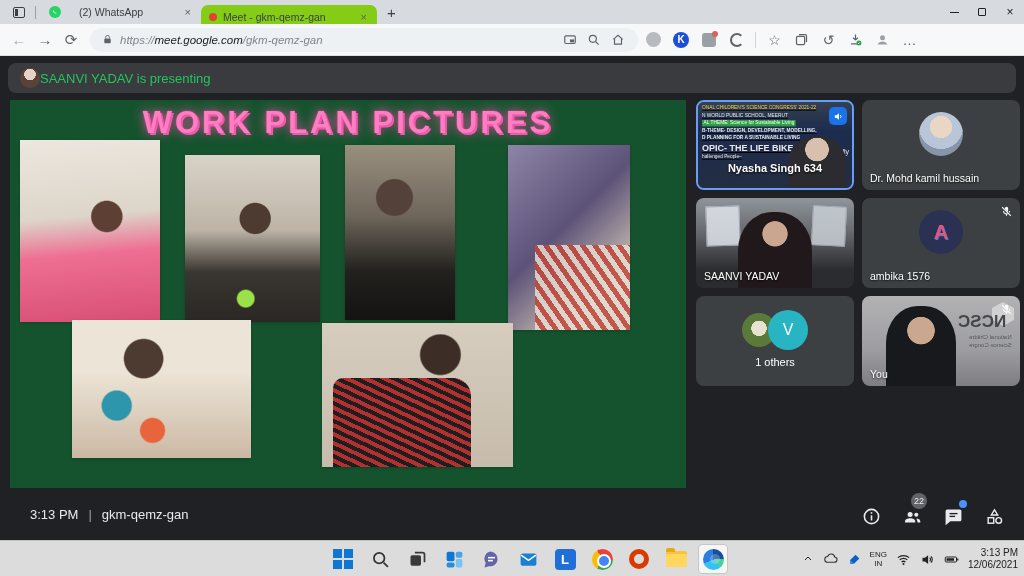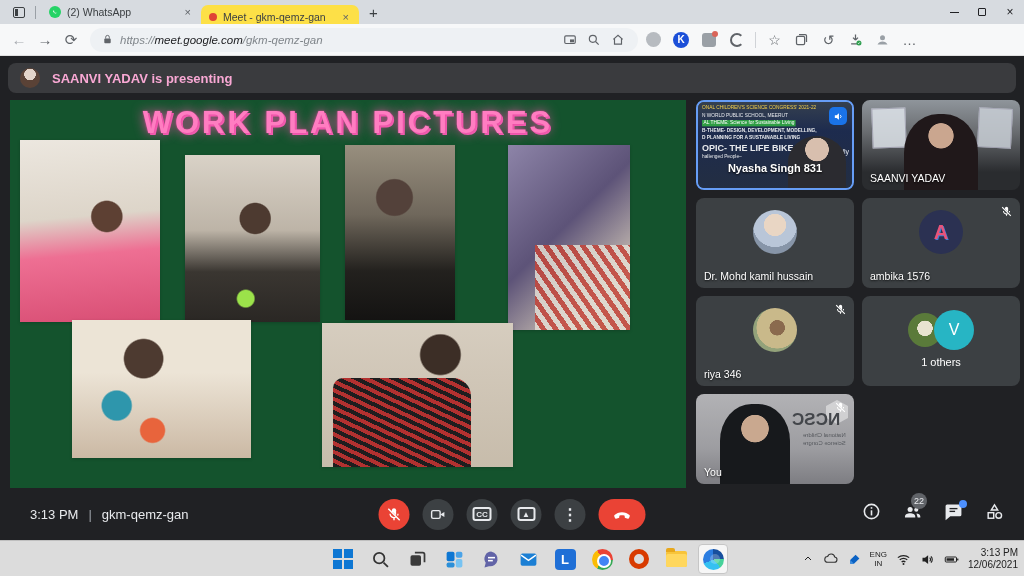--- a/index.html
+++ b/index.html
@@ -6,22 +6,22 @@
   body { font-family: "Liberation Sans", sans-serif; }
   .screen { position: relative; width: 1024px; height: 576px; overflow: hidden; background: #202124; }
 
   
   .tabstrip { position: absolute; top: 0; left: 0; width: 1024px; height: 24px; background: #d7dbe0; display: flex; align-items: center; }
   .vtabs-btn { width: 22px; height: 18px; margin-left: 8px; display: flex; align-items: center; justify-content: center; }
   .vtabs-glyph { width: 12px; height: 11px; border: 1.6px solid #3c4043; border-radius: 2px; position: relative; }
   .vtabs-glyph::before { content: ""; position: absolute; left: 1px; top: 1px; bottom: 1px; width: 3px; background: #3c4043; }
   .strip-sep { width: 1px; height: 13px; background: #9aa0a6; margin: 0 5px; }
   .tab { height: 24px; display: flex; align-items: center; padding: 0 8px; font-size: 10.5px; color: #3c4043; }
-  .tab.inactive { width: 160px; }
-  .tab.active { width: 158px; background: #fde047; border-radius: 7px 7px 0 0; margin-top: 10px; }
+  .tab.inactive { width: 160px; gap: 12px; }
+  .tab.active { width: 176px; background: #84cc16; border-radius: 7px 7px 0 0; margin-top: 10px; }
   .tab .favicon { width: 12px; height: 12px; border-radius: 50%; margin-right: 6px; flex: 0 0 auto; display: flex; align-items: center; justify-content: center; }
   .favicon.whatsapp { background: #25d366; }
   .favicon.whatsapp svg { width: 8px; height: 8px; }
   .favicon.meet { background: #00832d; border-radius: 2px; }
   .favicon.meet svg { width: 9px; height: 9px; }
   .rec-dot { width: 8px; height: 8px; border-radius: 50%; background: #e04236; margin-right: 6px; flex: 0 0 auto; }
   .tab-title { flex: 1; white-space: nowrap; overflow: hidden; }
   .tab-close { font-size: 11px; color: #5f6368; padding: 0 2px; }
   .newtab-btn { font-size: 15px; color: #3c4043; padding: 0 10px; }
   .strip-spacer { flex: 1; }
@@ -48,21 +48,21 @@
   .ext-sq::after { content: ""; position: absolute; right: -2px; top: -2px; width: 6px; height: 6px; border-radius: 50%; background: #d96459; }
   .ext-c { width: 14px; height: 14px; border: 2.2px solid #5f6368; border-radius: 50%; border-right-color: transparent; }
   .tb-sep { width: 1px; height: 16px; background: #d0d3d7; margin: 0 5px; }
   .tb-icon { width: 27px; height: 26px; display: flex; align-items: center; justify-content: center; color: #5f6368; font-size: 14px; }
   .tb-icon svg { width: 15px; height: 15px; }
 
   
   .meet { position: absolute; top: 56px; left: 0; width: 1024px; height: 484px; background: #202124; }
   .presenting-banner { position: absolute; left: 8px; top: 7px; width: 1008px; height: 30px; background: #3a3b3e; border-radius: 8px; display: flex; align-items: center; }
   .banner-avatar { width: 20px; height: 20px; border-radius: 50%; margin-left: 12px; background: radial-gradient(circle at 50% 32%, #e3d3c8 0 34%, #5a4236 35% 100%); }
-  .banner-text { margin-left: 12px; font-size: 13px; color: #f9a8d4; font-weight: bold; }
+  .banner-text { font-size: 13px; color: #22c55e; font-weight: normal; }
 
   
   .slide { position: absolute; left: 10px; top: 44px; width: 676px; height: 388px; background: #14532d; overflow: hidden; }
   .slide-title { position: absolute; top: 5px; left: 0; width: 100%; text-align: center; font-size: 31px; font-weight: 800; letter-spacing: 3px; color: #ff7dc1; text-shadow: 0 0 2px #e0439c, 0 0 12px #ff57b3, 2px 2px 0 #ef5fae; }
   .photo { position: absolute; box-shadow: 0 1px 3px rgba(0,0,0,.18); }
   .photo-1 { left: 10px; top: 40px; width: 140px; height: 182px;
     background: radial-gradient(circle at 62% 42%, #5d4033 0 11%, rgba(0,0,0,0) 12%),
       linear-gradient(175deg, #ece7df 0%, #ddd5c9 42%, #ee6f93 62%, #d84e74 100%); }
   .photo-2 { left: 175px; top: 55px; width: 135px; height: 167px;
     background: radial-gradient(circle at 52% 38%, #4d3a30 0 12%, rgba(0,0,0,0) 13%),
@@ -87,21 +87,21 @@
     background: repeating-linear-gradient(25deg, #1f1d1e 0 4px, #b23130 4px 8px); }
 
   
   .tiles { position: absolute; left: 696px; top: 44px; width: 324px; display: grid; grid-template-columns: 158px 158px; grid-auto-rows: 90px; gap: 8px; }
   .tile { position: relative; background: #3c4043; border-radius: 8px; overflow: hidden; }
   .tile-name { position: absolute; left: 8px; bottom: 6px; font-size: 10.5px; color: #fff; text-shadow: 0 1px 2px rgba(0,0,0,.8); white-space: nowrap; }
   .mute-badge { position: absolute; top: 5px; right: 6px; width: 16px; height: 16px; display: flex; align-items: center; justify-content: center; }
   .mute-badge svg { width: 13px; height: 13px; }
 
   .tile-share { border: 2px solid #669df6; }
-  .share-screen { position: absolute; inset: 0; background: linear-gradient(180deg, #35404f 0%, #1d2b4e 34%, #232e42 100%); padding: 3px 4px; }
+  .share-screen { position: absolute; inset: 0; background: linear-gradient(180deg, #35404f 0%, #1d2b4e 34%, #232e42 100%); padding: 3px 4px; text-decoration: underline; }
   .share-screen::after { content: ""; position: absolute; right: 6px; bottom: 0; width: 58px; height: 52px; border-radius: 50% 50% 0 0;
     background: radial-gradient(circle at 50% 26%, #d8bfae 0 24%, #2b2b30 25% 100%); }
   .sline { font-size: 6px; line-height: 7.5px; color: #e8eaed; white-space: nowrap; transform: scale(.8); transform-origin: left top; }
   .sl-yellow { color: #f5d04a; }
   .sl-green { background: #2f9e44; display: inline-block; padding: 0 2px; color: #fff; }
   .sl-big { font-size: 9px; line-height: 11px; font-weight: bold; transform: none; }
   .share-side { position: absolute; right: 3px; top: 46px; font-size: 7px; color: #e8eaed; }
   .share-name { position: absolute; left: 0; right: 0; bottom: 14px; text-align: center; font-size: 11px; font-weight: bold; color: #fff; text-shadow: 0 1px 2px rgba(0,0,0,.9); }
   .audio-badge { position: absolute; top: 5px; right: 5px; width: 18px; height: 18px; border-radius: 5px; background: #1a73e8; display: flex; align-items: center; justify-content: center; }
   .audio-badge svg { width: 11px; height: 11px; }
@@ -144,21 +144,21 @@
   .controls { position: absolute; left: 50%; transform: translateX(-50%); display: flex; align-items: center; gap: 13px; }
   .ctl { width: 31px; height: 31px; border-radius: 50%; background: #3c4043; display: flex; align-items: center; justify-content: center; }
   .ctl svg { width: 17px; height: 17px; }
   .ctl.red { background: #ea4335; }
   .end-call { width: 47px; height: 31px; border-radius: 16px; background: #ea4335; display: flex; align-items: center; justify-content: center; }
   .end-call svg { width: 19px; height: 19px; }
   .cc-box { width: 19px; height: 14px; border: 2px solid #e8eaed; border-radius: 3px; color: #e8eaed; font-size: 8px; font-weight: bold; display: flex; align-items: center; justify-content: center; }
   .present-box { width: 18px; height: 14px; border: 2px solid #e8eaed; border-radius: 3px; color: #e8eaed; font-size: 8px; display: flex; align-items: center; justify-content: center; }
   .more-dots { color: #e8eaed; font-size: 16px; font-weight: bold; letter-spacing: 0; }
   .bb-right { position: absolute; right: 18px; display: flex; align-items: center; gap: 17px; }
-  .bbr-icon { position: relative; width: 24px; height: 24px; display: flex; align-items: flex-start; justify-content: center; }
+  .bbr-icon { position: relative; width: 24px; height: 24px; display: flex; align-items: flex-end; justify-content: center; }
   .bbr-icon svg { width: 19px; height: 19px; }
   .count-badge { position: absolute; top: -9px; right: -3px; min-width: 16px; height: 16px; border-radius: 8px; background: #606368; color: #e8eaed; font-size: 9px; display: flex; align-items: center; justify-content: center; padding: 0 2px; }
   .chat-dot { position: absolute; top: -2px; right: -2px; width: 8px; height: 8px; border-radius: 50%; background: #4d90fe; }
 
   
   .taskbar { position: absolute; left: 0; top: 540px; width: 1024px; height: 36px; background: #dcdcdc; border-top: 1px solid #bfbfbf; }
   .tb-center { position: absolute; left: 50%; top: 0; transform: translateX(-46%); height: 36px; display: flex; align-items: center; gap: 7px; }
   .tb-slot { width: 30px; height: 30px; border-radius: 4px; display: flex; align-items: center; justify-content: center; }
   .tb-slot.active { background: #f6f6f6; border: 1px solid #c6c6c6; }
   .tb-slot svg { width: 21px; height: 21px; }
@@ -327,59 +327,48 @@
           <div class="sline sl-big">OPIC- THE LIFE BIKE</div>
           <div class="sline">hallenged People–</div>
           <div class="share-side">ytically</div>
         </div>
         <div class="audio-badge">
           <svg viewBox="0 0 24 24">
               <path fill="#fff" d="M4 9v6h4l5 4V5L8 9z"></path>
               <path d="M16 9a4 4 0 0 1 0 6" stroke="#fff" stroke-width="2" fill="none"></path>
             </svg>
         </div>
-        <div class="share-name">Nyasha Singh 831</div>
+        <div class="share-name">Nyasha Singh 634</div>
+      </div>
+
+      <div class="tile">
+        <div class="avatar-circle av-kamil"></div>
+        <div class="tile-name">Dr. Mohd kamil hussain</div>
       </div>
 
       <div class="tile tile-video-saanvi">
         <div class="poster pl"></div>
         <div class="poster pr"></div>
         <div class="figure"></div>
         <div class="tile-name">SAANVI YADAV</div>
-      </div>
-
-      <div class="tile">
-        <div class="avatar-circle av-kamil"></div>
-        <div class="tile-name">Dr. Mohd kamil hussain</div>
       </div>
 
       <div class="tile">
         <div class="mute-badge">
           <svg viewBox="0 0 24 24">
               <path fill="#fff" d="M12 3a3 3 0 0 0-3 3v1.3l6 6V6a3 3 0 0 0-3-3z"></path>
               <path fill="#fff" d="M18.5 11h-1.7c0 .7-.2 1.3-.4 1.9l1.3 1.3c.5-1 .8-2 .8-3.2zM5.5 11c0 3.2 2.3 5.9 5.5 6.4V20h2v-2.6c.7-.1 1.4-.3 2-.7l-1.5-1.5a4.8 4.8 0 0 1-6.3-4.2H5.5z"></path>
               <path stroke="#fff" stroke-width="2" d="M4 4l16 16"></path>
             </svg>
         </div>
         <div class="avatar-circle av-ambika">A</div>
         <div class="tile-name">ambika 1576</div>
       </div>
 
 
-      <div class="tile">
-        <div class="mute-badge">
-          <svg viewBox="0 0 24 24">
-              <path fill="#fff" d="M12 3a3 3 0 0 0-3 3v1.3l6 6V6a3 3 0 0 0-3-3z"></path>
-              <path fill="#fff" d="M18.5 11h-1.7c0 .7-.2 1.3-.4 1.9l1.3 1.3c.5-1 .8-2 .8-3.2zM5.5 11c0 3.2 2.3 5.9 5.5 6.4V20h2v-2.6c.7-.1 1.4-.3 2-.7l-1.5-1.5a4.8 4.8 0 0 1-6.3-4.2H5.5z"></path>
-              <path stroke="#fff" stroke-width="2" d="M4 4l16 16"></path>
-            </svg>
-        </div>
-        <div class="avatar-circle av-riya"></div>
-        <div class="tile-name">riya 346</div>
-      </div>
 
       <div class="tile">
         <div class="others-avatars">
           <div class="ov1"></div>
           <div class="ov2">V</div>
         </div>
         <div class="others-label">1 others</div>
       </div>
 
       <div class="tile tile-you">
@@ -399,49 +388,20 @@
       </div>
     </div>
 
     <div class="bottombar">
       <div class="bb-left">
         <span>3:13 PM</span>
         <span class="bb-sep">|</span>
         <span>gkm-qemz-gan</span>
       </div>
 
-      <div class="controls">
-        <div class="ctl red">
-          <svg viewBox="0 0 24 24">
-              <path fill="#fff" d="M12 3a3 3 0 0 0-3 3v1.3l6 6V6a3 3 0 0 0-3-3z"></path>
-              <path fill="#fff" d="M18.5 11h-1.7c0 .7-.2 1.3-.4 1.9l1.3 1.3c.5-1 .8-2 .8-3.2zM5.5 11c0 3.2 2.3 5.9 5.5 6.4V20h2v-2.6c.7-.1 1.4-.3 2-.7l-1.5-1.5a4.8 4.8 0 0 1-6.3-4.2H5.5z"></path>
-              <path stroke="#fff" stroke-width="2" d="M4 4l16 16"></path>
-            </svg>
-        </div>
-        <div class="ctl">
-          <svg viewBox="0 0 24 24" fill="none" stroke="#e8eaed" stroke-width="2">
-              <rect x="3" y="6.5" width="12" height="11" rx="2"></rect>
-              <path d="M15 12l6-3.5v7z" fill="#e8eaed" stroke="none"></path>
-            </svg>
-        </div>
-        <div class="ctl">
-          <div class="cc-box">CC</div>
-        </div>
-        <div class="ctl">
-          <div class="present-box">▲</div>
-        </div>
-        <div class="ctl">
-          <span class="more-dots">⋮</span>
-        </div>
-        <div class="end-call">
-          <svg viewBox="0 0 24 24">
-              <path fill="#fff" d="M12 9c-3.8 0-7.2 1.4-9.4 3.6-.4.4-.6 1-.4 1.6l.9 2.3c.2.6.9 1 1.5.8l3-.9c.6-.2 1-.7 1-1.3v-1.6c1.1-.3 2.2-.4 3.4-.4s2.3.1 3.4.4v1.6c0 .6.4 1.1 1 1.3l3 .9c.6.2 1.3-.2 1.5-.8l.9-2.3c.2-.6 0-1.2-.4-1.6C19.2 10.4 15.8 9 12 9z"></path>
-            </svg>
-        </div>
-      </div>
 
       <div class="bb-right">
         <div class="bbr-icon">
           <svg viewBox="0 0 24 24">
               <circle cx="12" cy="12" r="9" fill="none" stroke="#e8eaed" stroke-width="2"></circle>
               <rect x="11" y="10.5" width="2" height="6.5" fill="#e8eaed"></rect>
               <rect x="11" y="6.5" width="2" height="2" fill="#e8eaed"></rect>
             </svg>
         </div>
         <div class="bbr-icon">

